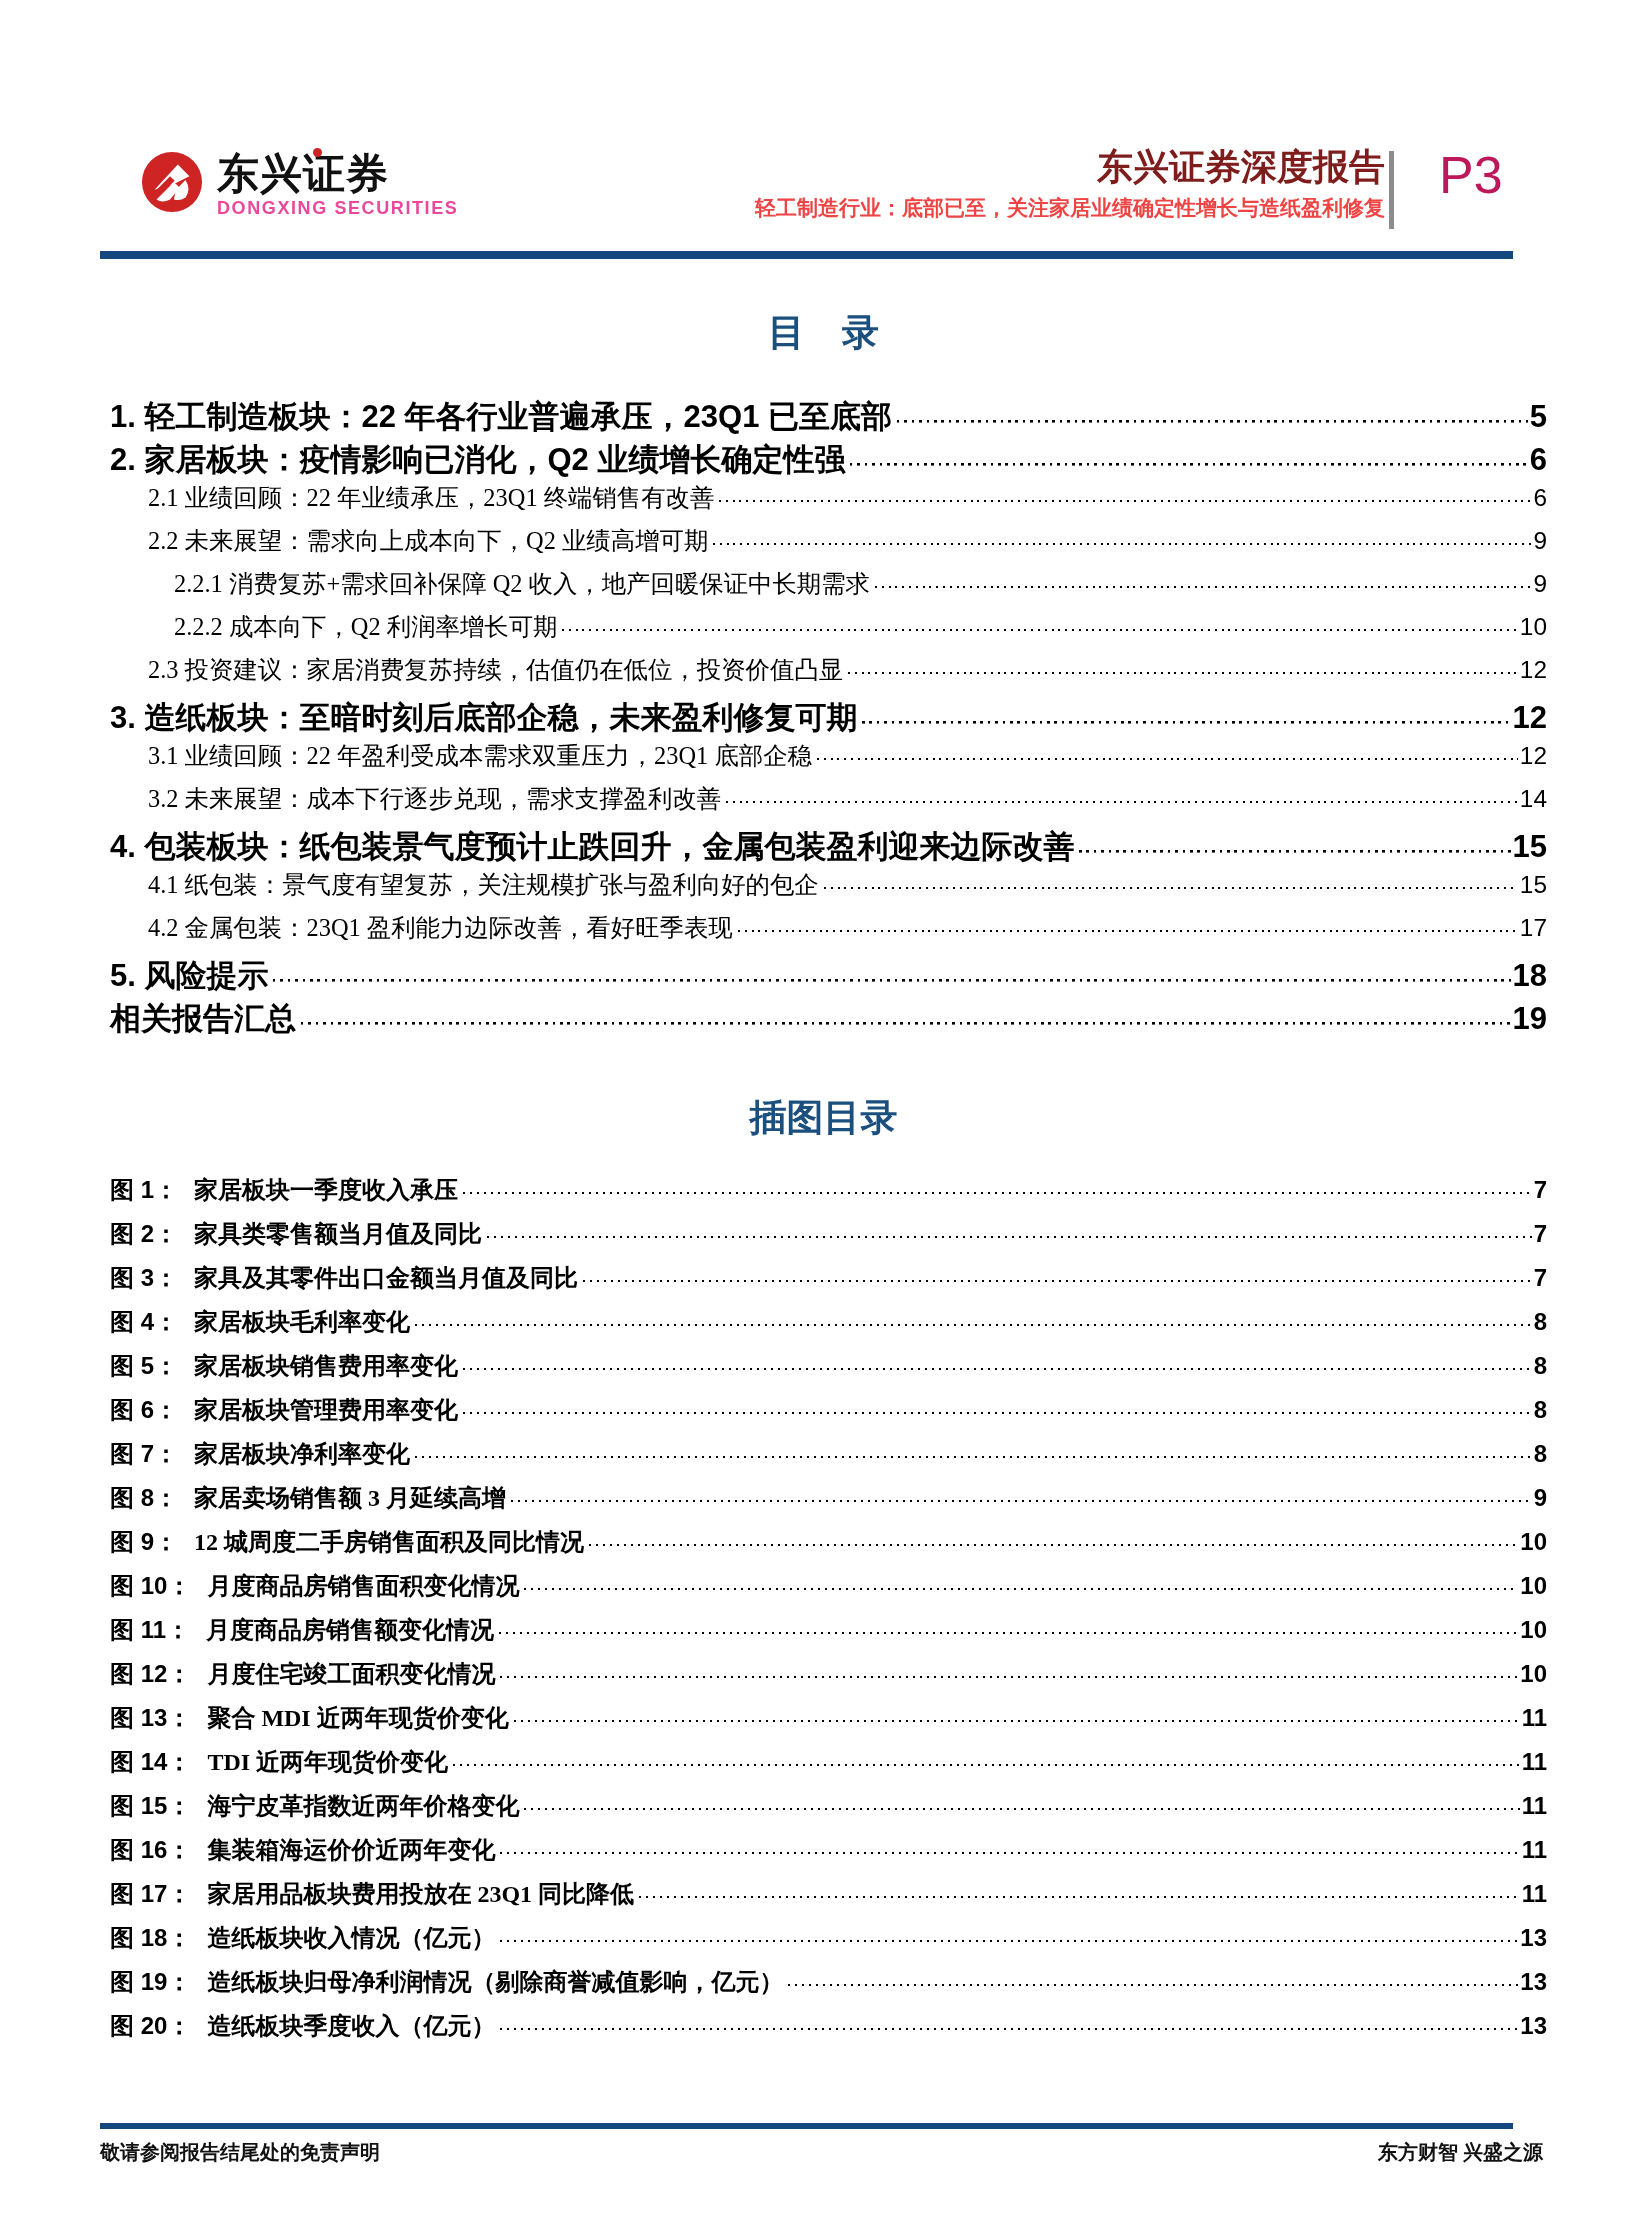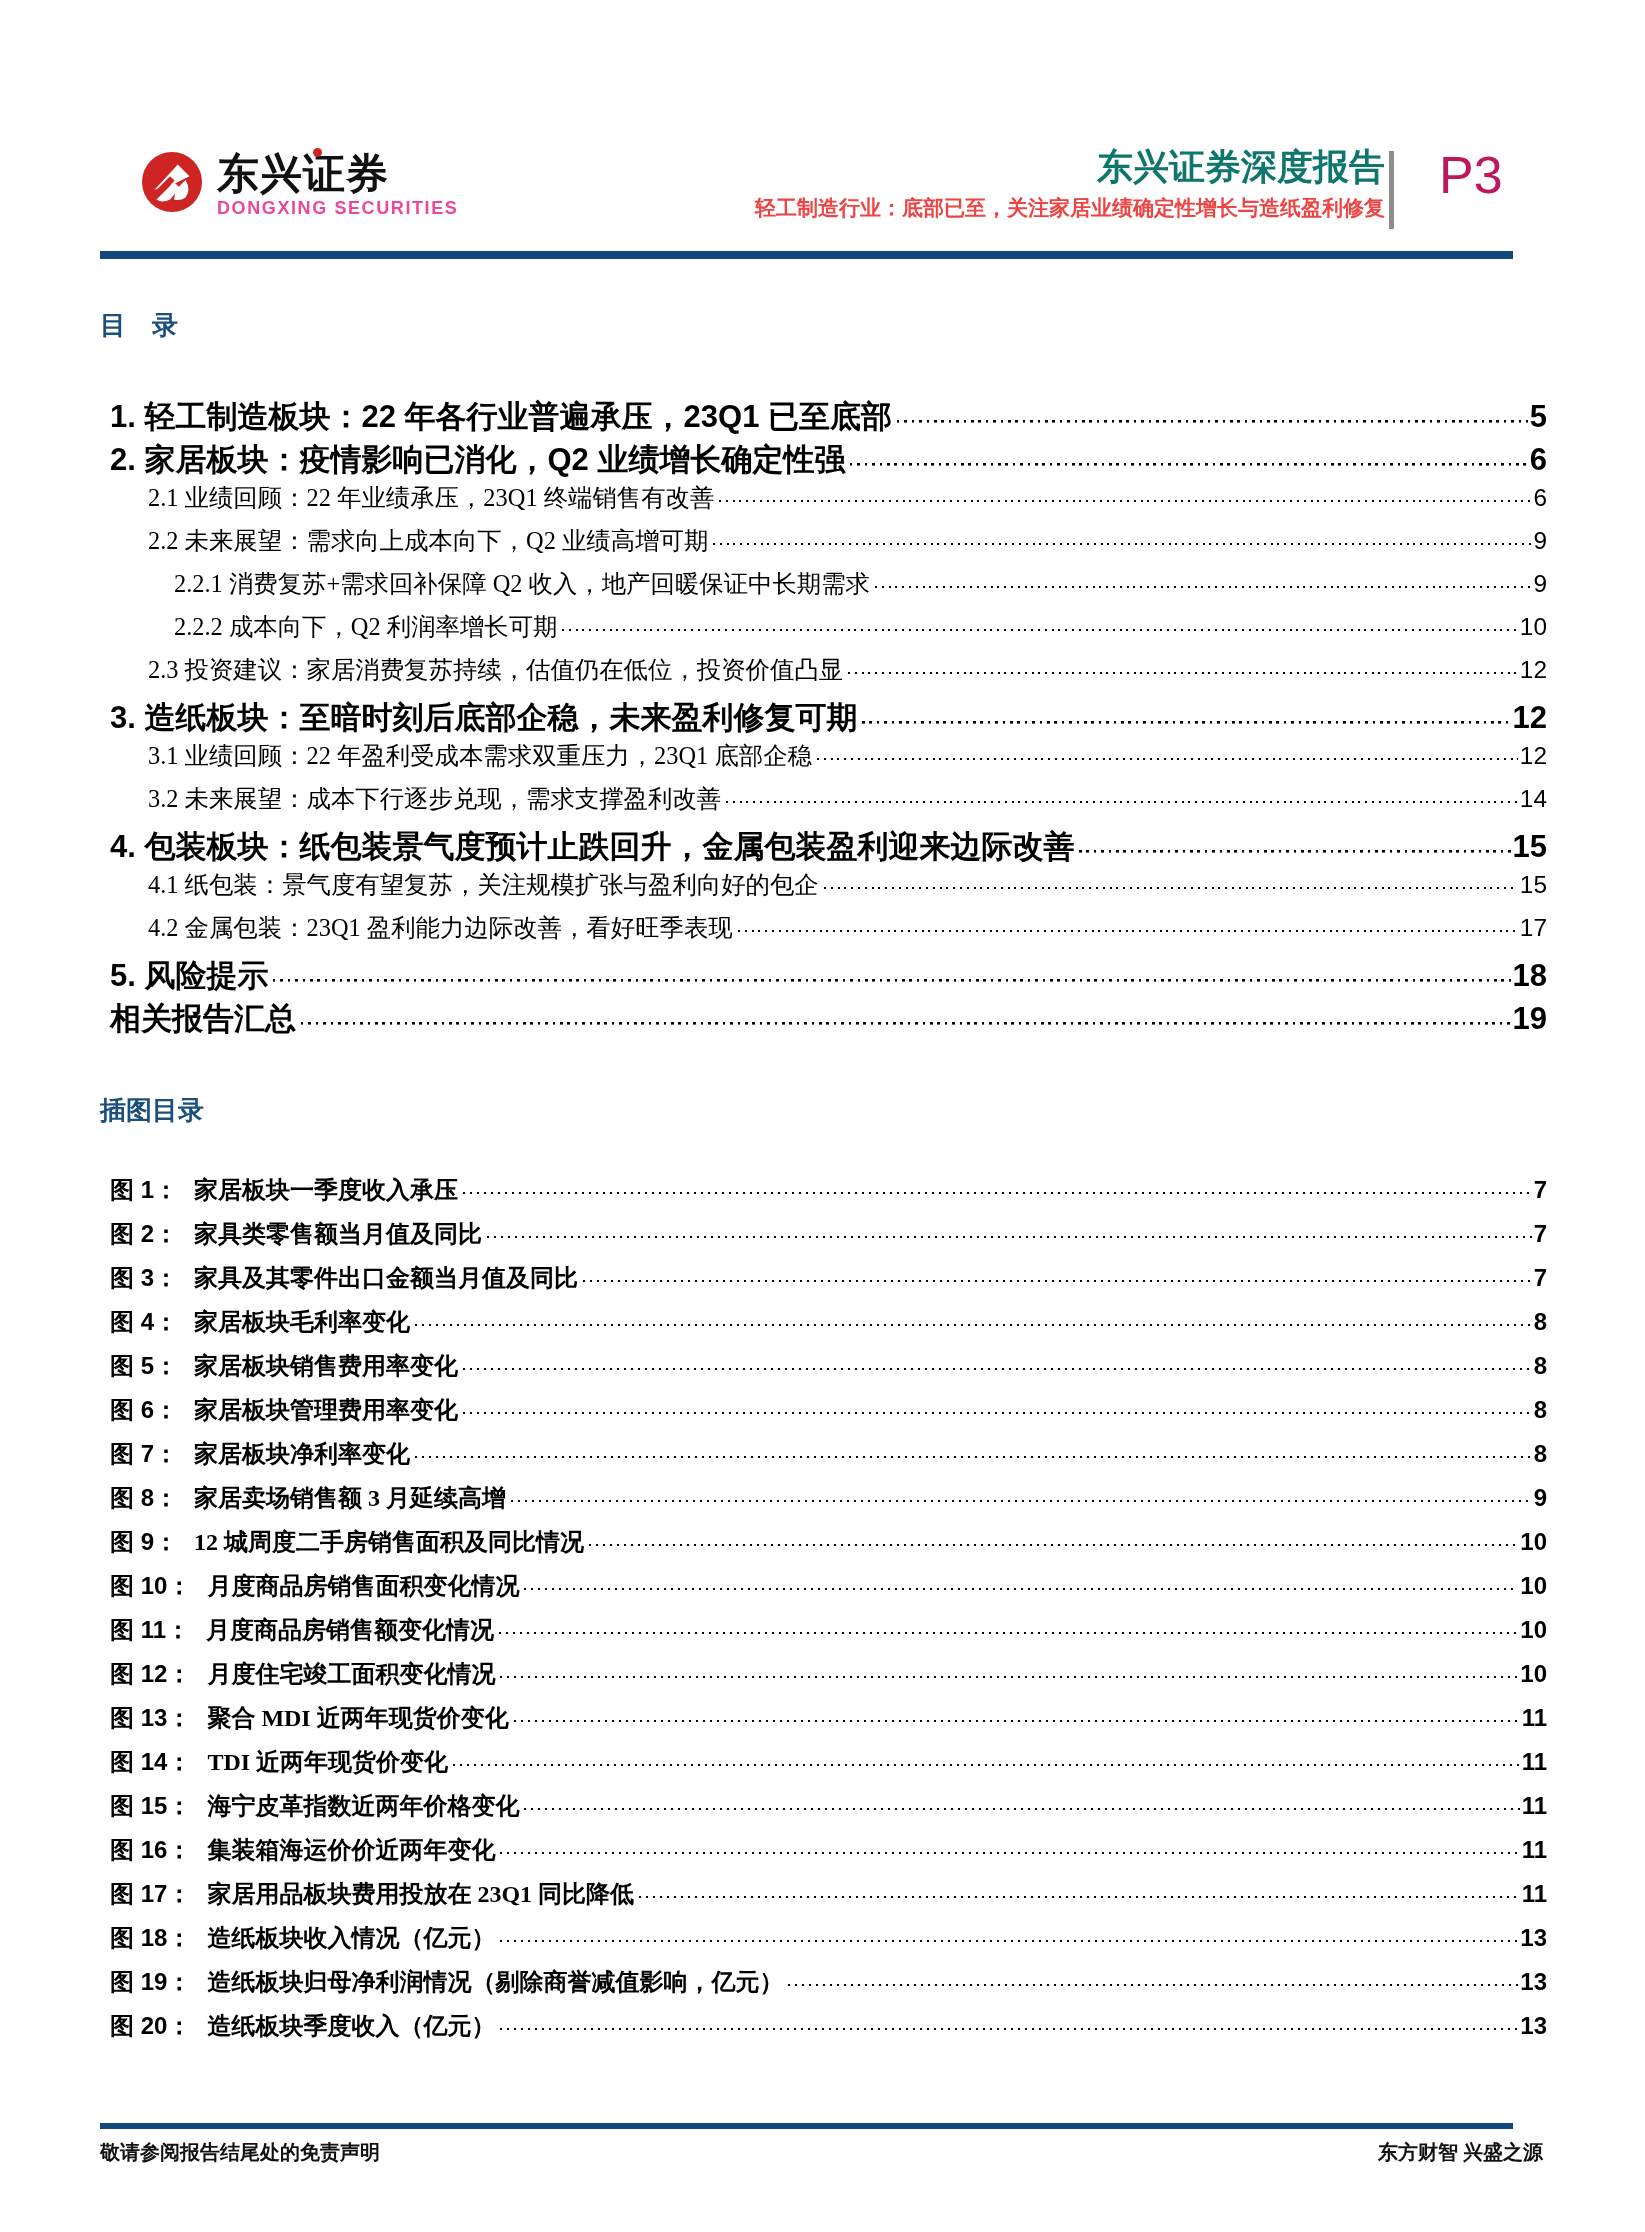--- a/index.html
+++ b/index.html
@@ -10,32 +10,32 @@
   .logo{position:absolute;left:141px;top:151px;display:flex;align-items:flex-start;}
   .logo-mark{width:62px;height:62px;flex:0 0 auto;}
   .logo-text{margin-left:14px;position:relative;}
   .logo-cn{font-size:42px;font-weight:bold;letter-spacing:1px;line-height:46px;color:#111;
            font-family:"Liberation Sans",sans-serif;}
   .logo-dot{position:absolute;left:96px;top:-3px;width:9px;height:9px;border-radius:50%;background:#ce2424;}
   .logo-en{font-size:18px;font-weight:bold;letter-spacing:1.6px;color:#ec4899;margin-top:1px;
            font-family:"Liberation Sans",sans-serif;}
 
   .header-right{position:absolute;right:261px;top:147px;text-align:right;}
-  .report-type{font-size:36px;font-weight:bold;color:#0f766e;line-height:40px;
+  .report-type{font-size:36px;font-weight:bold;color:#7f1d1d;line-height:40px;
                font-family:"Liberation Sans",sans-serif;}
   .report-subtitle{font-size:21px;color:#ef4444;margin-top:7px;font-weight:bold;
                    font-family:"Liberation Serif",serif;}
   .header-vbar{position:absolute;left:1389px;top:151px;width:5px;height:78px;background:#8c8c8c;}
   .page-label{position:absolute;left:1439px;top:145px;font-size:52px;color:#be185d;
               font-family:"Liberation Sans",sans-serif;}
   .header-rule{position:absolute;left:100px;top:251px;width:1413px;height:8px;background:#12487d;}
 
   
-  .section-title{position:absolute;left:100px;width:1447px;
-                 font-size:26px;font-weight:bold;color:#1b4f7e;
+  .section-title{position:absolute;left:100px;width:1447px;text-align:center;
+                 font-size:37px;font-weight:bold;color:#1b4f7e;
                  font-family:"Liberation Sans",sans-serif;}
   .toc-title{top:308px;}
   .fig-title{top:1093px;}
 
   
   .toc-list{position:absolute;left:100px;top:396px;width:1447px;}
   .fig-list{position:absolute;left:100px;top:1174px;width:1447px;}
 
   .toc-row{display:flex;align-items:baseline;height:43px;font-size:24.4px;}
   .fig-row{display:flex;align-items:baseline;height:44px;font-size:24px;}

